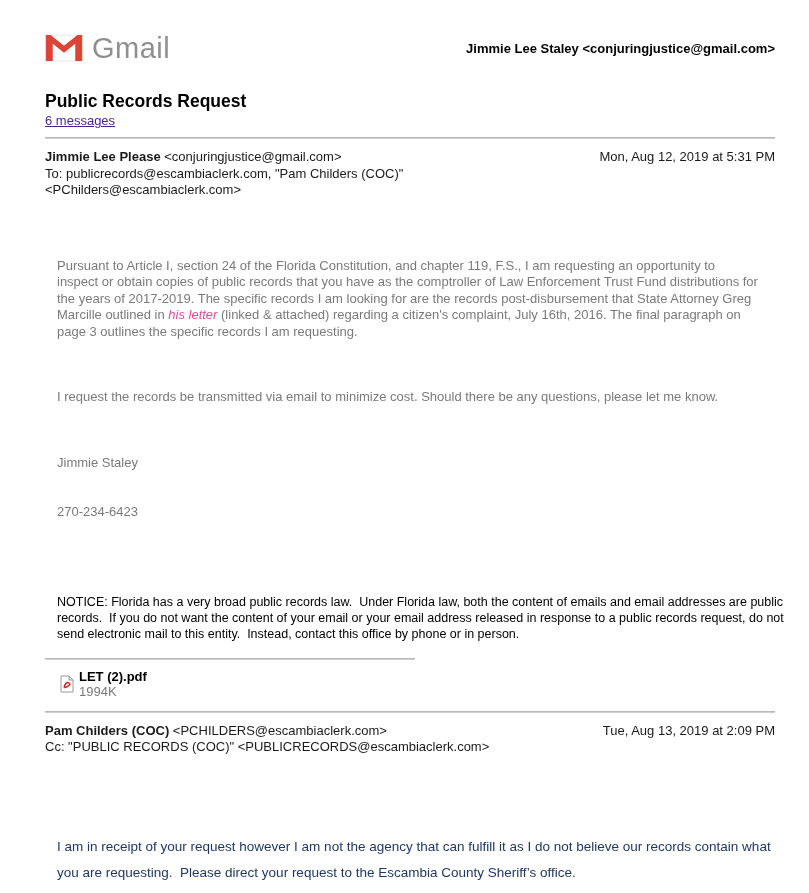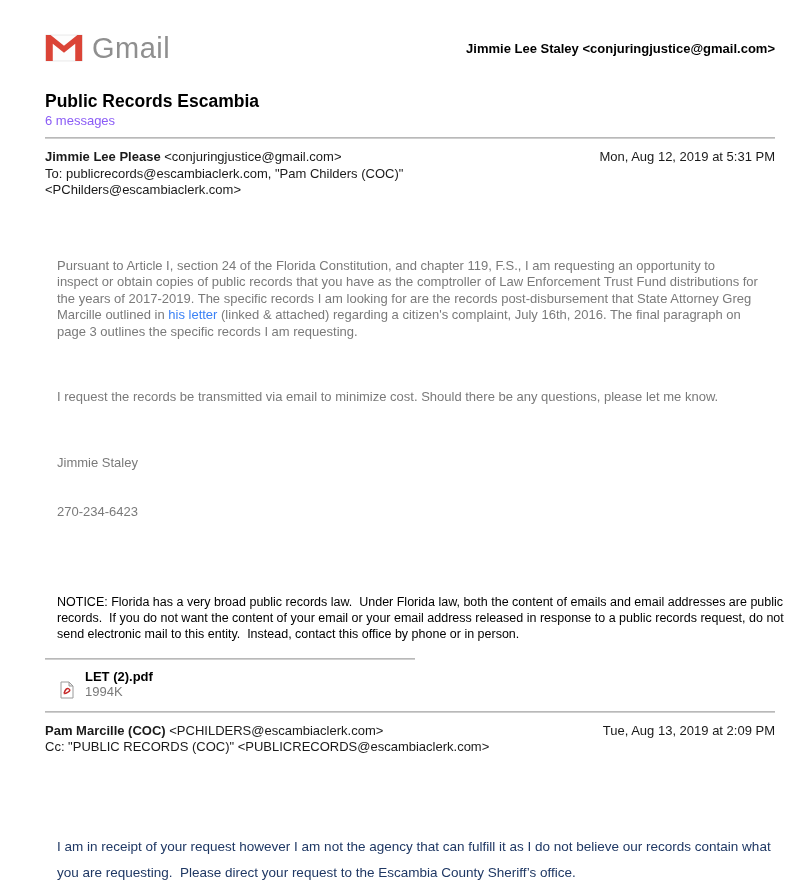--- a/index.html
+++ b/index.html
@@ -14,41 +14,41 @@
   }
   
   .top-header { display: flex; justify-content: space-between; align-items: center; height: 38px; }
   .logo { display: flex; align-items: center; gap: 9px; }
   .logo svg { width: 38px; height: 28px; display: block; }
   .logo-text { font-size: 29px; color: #8f8f8f; letter-spacing: 0.5px; }
   .account { font-size: 13px; font-weight: bold; color: #000; }
 
   
   .subject { font-size: 17.5px; font-weight: bold; color: #000; margin-top: 24px; line-height: 20px; }
-  .msg-count { font-size: 13px; color: #8b5cf6; line-height: 16px; margin-top: 2px; }
+  .msg-count { font-size: 13px; color: #4c1d95; line-height: 16px; margin-top: 2px; text-decoration: underline; }
 
   .divider { height: 2px; background: #cfcfcf; border-top: 1px solid #b9b9b9; }
   .divider.below-count { margin-top: 8px; }
   .divider.attach-rule { margin-top: 16px; width: 370px; }
   .divider.between-msgs { margin-top: 12px; }
 
   
   .msg-header { display: flex; justify-content: space-between; align-items: flex-start; margin-top: 10px; font-size: 13px; color: #1a1a1a; line-height: 16.5px; }
   .msg-header .from-name { font-weight: bold; }
   .msg-header .date { white-space: nowrap; padding-left: 12px; }
 
   
   .body1 { margin: 26px 0 0 12px; width: 702px; color: #7a7a7a; font-size: 13px; line-height: 16.5px; white-space: pre-wrap; }
   .body1 .para { margin-bottom: 16px; }
   .body1 .sig { margin-top: 0; }
-  .body-link { color: #3b82f6; text-decoration: none; cursor: pointer; }
+  .body-link { color: #ec4899; text-decoration: none; cursor: pointer; font-style: italic; }
   .notice { margin: 40px 0 0 12px; width: 740px; color: #000; font-size: 12.5px; line-height: 16px; white-space: pre-wrap; }
 
   
-  .attachment { display: flex; align-items: flex-end; gap: 10px; margin: 9px 0 0 14px; cursor: pointer; }
+  .attachment { display: flex; align-items: center; gap: 4px; margin: 9px 0 0 14px; cursor: pointer; }
   .attachment svg { width: 16px; height: 18px; display: block; margin-top: 1px; }
   .att-name { font-size: 13px; font-weight: bold; color: #000; line-height: 15px; }
   .att-size { font-size: 13px; color: #7a7a7a; line-height: 15px; }
 
   
   .body2 { margin: 26px 0 0 12px; width: 715px; color: #1f3864; font-size: 13.5px; line-height: 26px; white-space: pre-wrap; }
 </style>
 </head>
 <body>
 
@@ -58,21 +58,21 @@
     <div class="logo">
       <svg viewBox="0 0 44 32" aria-hidden="true">
         <rect x="1" y="1" width="42" height="30" fill="#fdfdfd" stroke="#e6e6e6" stroke-width="1"></rect>
         <path d="M1 1 L1 31 L9 31 L9 11 L22 21.5 L35 11 L35 31 L43 31 L43 1 L37.5 1 L22 13.5 L6.5 1 Z" fill="#db4437"></path>
       </svg>
       <span class="logo-text">Gmail</span>
     </div>
     <div class="account">Jimmie Lee Staley &lt;conjuringjustice@gmail.com&gt;</div>
   </div>
 
-  <div class="subject">Public Records Escambia</div>
+  <div class="subject">Public Records Request</div>
   <div class="msg-count">6 messages</div>
   <div class="divider below-count"></div>
 
   <section>
     <div class="msg-header">
       <div>
         <div><span class="from-name">Jimmie Lee Please</span><span> &lt;conjuringjustice@gmail.com&gt;</span></div>
         <div>To: publicrecords@escambiaclerk.com, "Pam Childers (COC)" &lt;PChilders@escambiaclerk.com&gt;</div>
       </div>
       <div class="date">Mon, Aug 12, 2019 at 5:31 PM</div>
@@ -99,21 +99,21 @@
         <div class="att-size">1994K</div>
       </div>
     </div>
   </section>
 
   <div class="divider between-msgs"></div>
 
   <section>
     <div class="msg-header">
       <div>
-        <div><span class="from-name">Pam Marcille (COC)</span><span> &lt;PCHILDERS@escambiaclerk.com&gt;</span></div>
+        <div><span class="from-name">Pam Childers (COC)</span><span> &lt;PCHILDERS@escambiaclerk.com&gt;</span></div>
         <div>Cc: "PUBLIC RECORDS (COC)" &lt;PUBLICRECORDS@escambiaclerk.com&gt;</div>
       </div>
       <div class="date">Tue, Aug 13, 2019 at 2:09 PM</div>
     </div>
 
     <div class="body2">
       <div>I am in receipt of your request however I am not the agency that can fulfill it as I do not believe our records contain what you are requesting.  Please direct your request to the Escambia County Sheriff’s office.</div>
       
       
       

